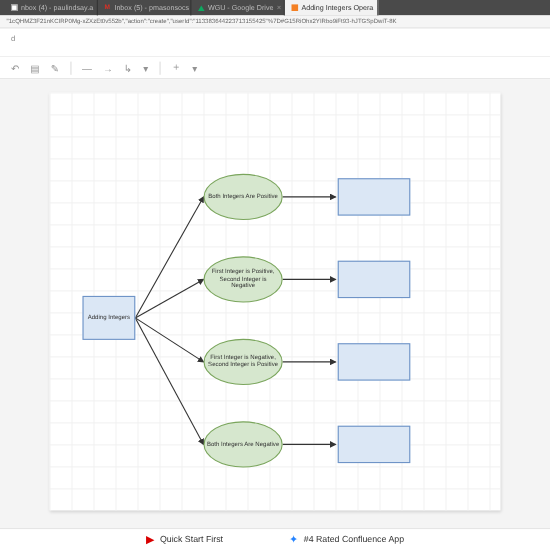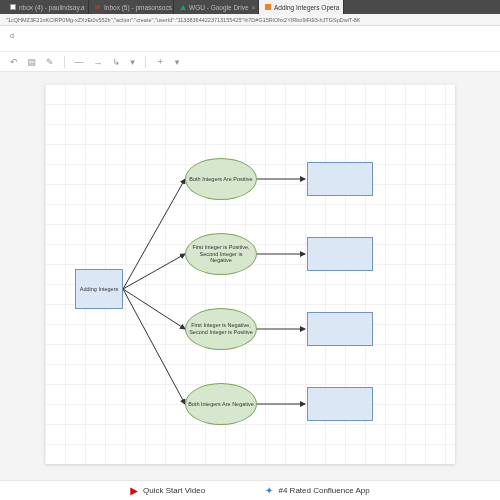--- a/index.html
+++ b/index.html
@@ -243,19 +243,19 @@
     <div class="node-blank" style="left:262px; top:153px;"></div>
     <div class="node-blank" style="left:262px; top:228px;"></div>
     <div class="node-blank" style="left:262px; top:303px;"></div>
 
   </div>
 </div>
 
 <div class="promo">
   <div class="item">
     <span class="yt-icon">▶</span>
-    <span>Quick Start Video</span>
+    <span>Quick Start First</span>
   </div>
   <div class="item">
     <span class="conf-icon">✦</span>
     <span>#4 Rated Confluence App</span>
   </div>
 </div>
 
 </body></html>

